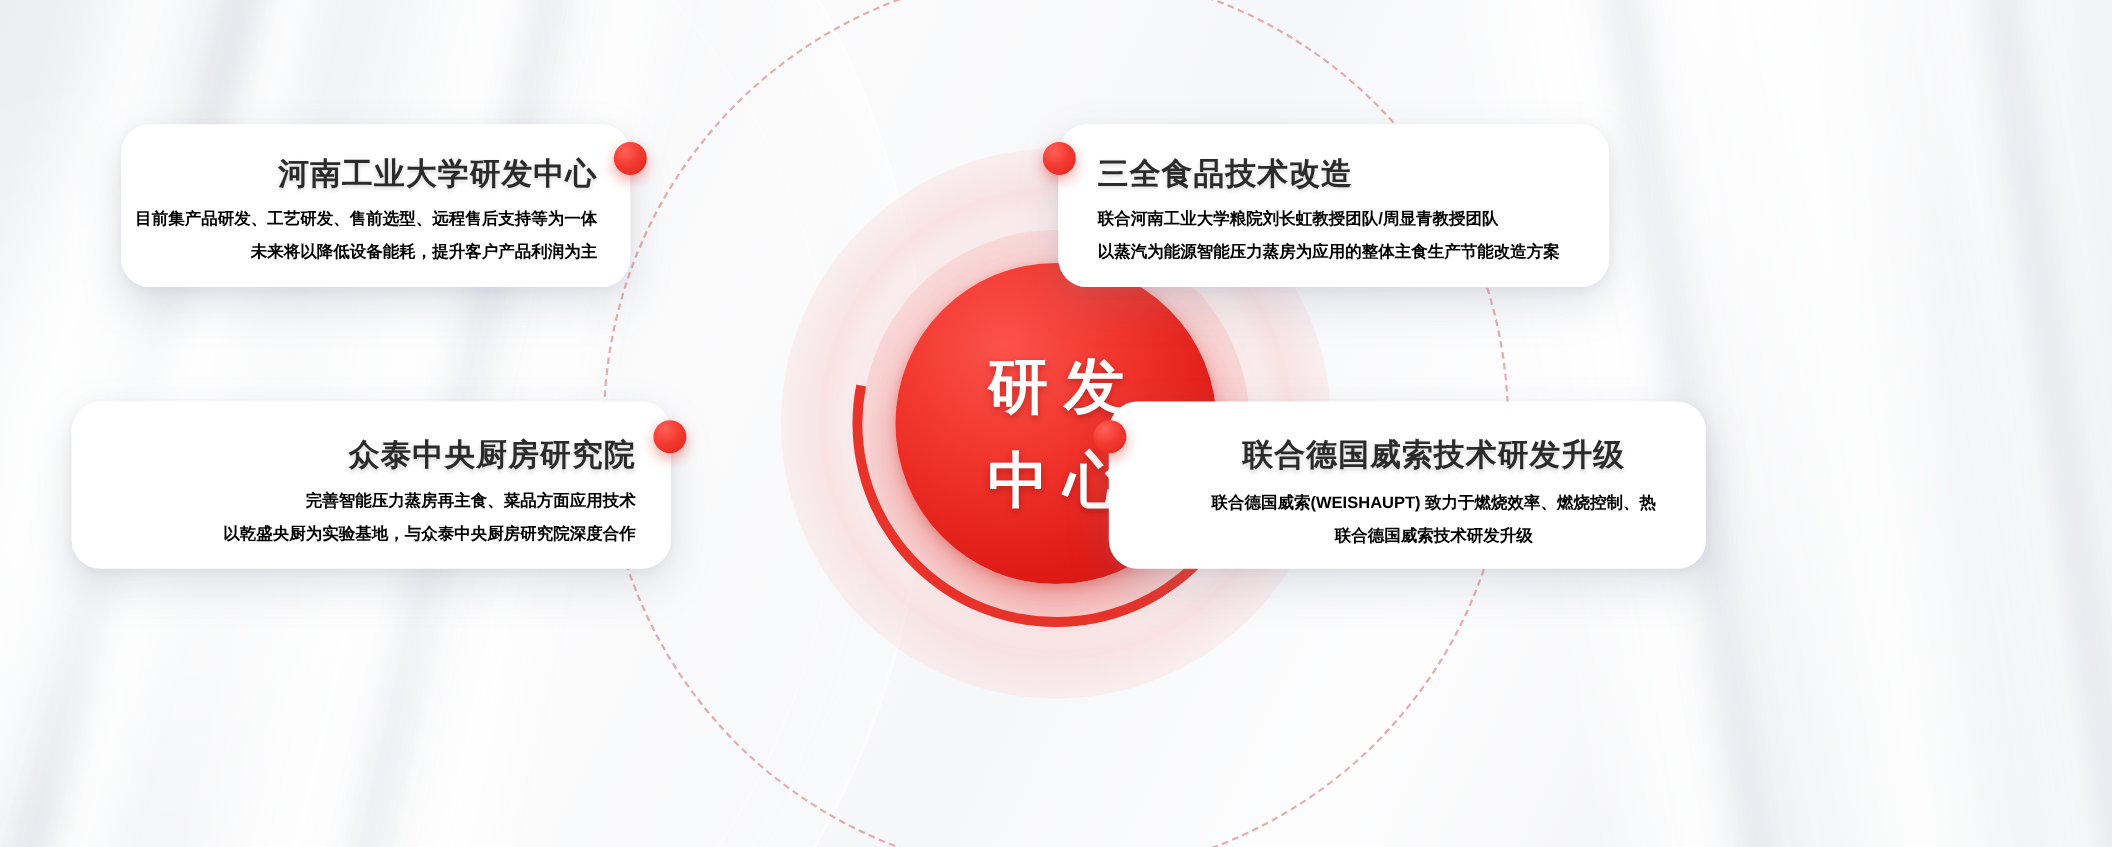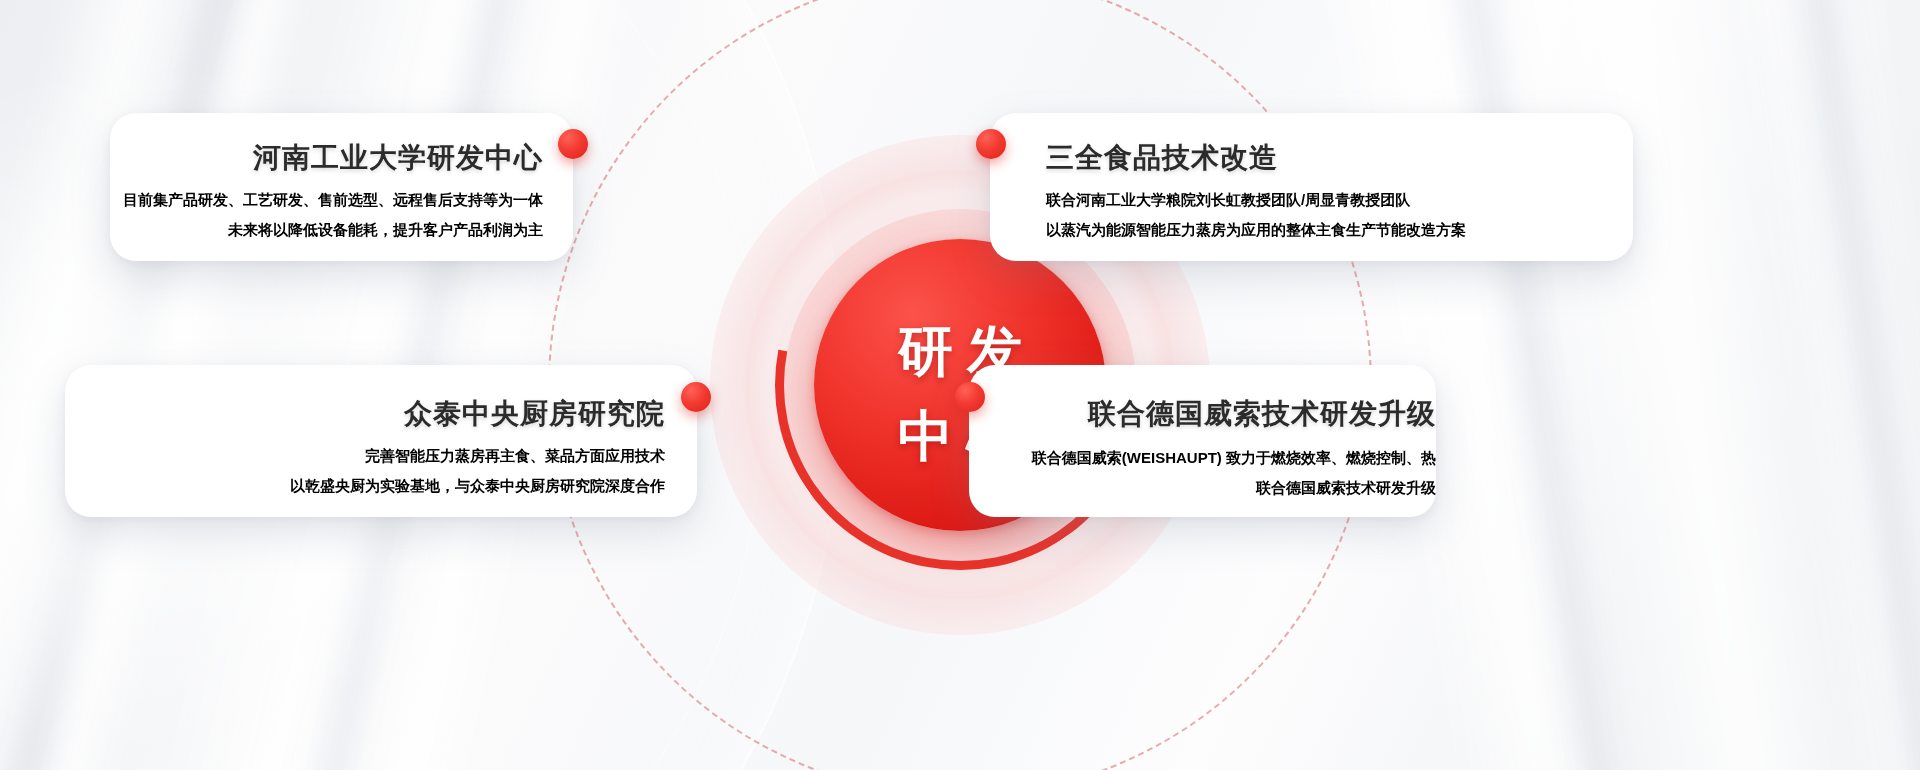--- a/index.html
+++ b/index.html
@@ -117,31 +117,31 @@
     background:radial-gradient(circle at 34% 28%,#ff6158 0%,#f33b32 45%,#e0201a 100%);
     box-shadow:0 5px 12px rgba(224,32,26,.40);
   }
 
   
   #card-tl{left:110px;top:113px;width:463px;height:148px;padding:16px 30px 0 0;text-align:right;}
   #card-tl .title{margin:10px 0 8px 0;}
   #card-tl .dot{right:-15px;top:16px;}
 
   
-  #card-tr{left:962px;top:113px;width:643px;height:148px;padding:16px 0 0 56px;text-align:left;margin-left:28px;}
+  #card-tr{left:962px;top:113px;width:501px;height:148px;padding:16px 0 0 36px;text-align:left;}
   #card-tr .title{margin:10px 0 8px 0;}
   #card-tr .dot{left:-14px;top:16px;}
 
   
-  #card-bl{left:65px;top:365px;width:632px;height:152px;padding:18px 32px 0 0;text-align:right;}
+  #card-bl{left:65px;top:365px;width:545px;height:152px;padding:18px 32px 0 0;text-align:right;}
   #card-bl .title{margin:12px 0 8px 0;}
   #card-bl .dot{right:-14px;top:17px;}
 
   
-  #card-br{left:969px;top:365px;width:467px;height:152px;padding:18px 0 0 48px;text-align:right;}
+  #card-br{left:1008px;top:365px;width:543px;height:152px;padding:18px 0 0 48px;text-align:center;}
   #card-br .title{margin:12px 0 10px 0;}
   #card-br .dot{left:-14px;top:17px;}
 </style>
 </head>
 <body>
 
 <div class="stage">
 
   <div class="bg-base"></div>
   <div class="bg-streak s1"></div>

